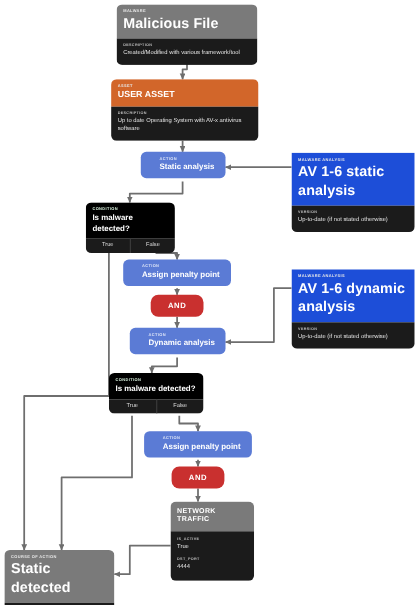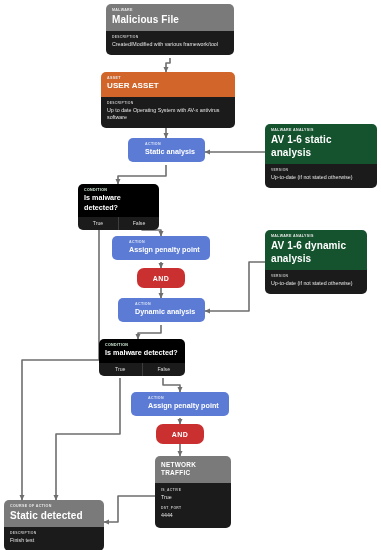--- a/index.html
+++ b/index.html
@@ -12,38 +12,38 @@
   svg.edges{position:absolute;left:0;top:0;width:381px;height:550px;overflow:visible;}
 
   
   .node{position:absolute;border-radius:5px;overflow:hidden;box-sizing:border-box;}
   .hdr{padding:4px 6px 5px 6px;box-sizing:border-box;}
   .hdr .kind{
     font-size:3.6px;letter-spacing:.35px;font-weight:bold;
     text-transform:uppercase;color:#e8e8e8;line-height:1.25;display:block;
   }
   .hdr .name{
-    font-size:10px;font-weight:bold;color:#ffffff;line-height:1.3;display:block;
+    font-size:13px;font-weight:bold;color:#ffffff;line-height:1.3;display:block;
     margin-top:1px;letter-spacing:.1px;
   }
   .body{background:#1b1b1b;padding:4px 6px 6px 6px;box-sizing:border-box;}
   .body .flabel{
     font-size:3.4px;letter-spacing:.3px;font-weight:bold;text-transform:uppercase;
     color:#bfbfbf;line-height:1.3;display:block;
   }
   .body .fval{
     font-size:5.3px;color:#e4e4e4;line-height:1.45;display:block;margin-top:1.5px;
   }
   .body .field + .field{margin-top:5px;}
 
   
   .grey .hdr{background:#7a7a7a;}
   .orange .hdr{background:#d2662a;}
   .orange .hdr .name{font-size:8px;}
-  .darkgrey .hdr{background:#14532d;}
+  .darkgrey .hdr{background:#1d4ed8;margin-top:15px;}
 
   
   .action{
     position:absolute;background:#5b7bd5;border-radius:5px;box-sizing:border-box;
     padding:4px 6px 5px 17px;
   }
   .action .kind{
     font-size:3.6px;letter-spacing:.35px;font-weight:bold;text-transform:uppercase;
     color:#dce4f7;line-height:1.25;display:block;
   }
@@ -180,21 +180,21 @@
     <span class="name">Assign penalty point</span>
   </div>
 
   <div class="andnode" style="left:137px;top:268px;width:48px;height:20px;">AND</div>
 
   <div class="action" style="left:118px;top:298px;width:87px;">
     <span class="kind">ACTION</span>
     <span class="name">Dynamic analysis</span>
   </div>
 
-  <div class="node darkgrey" style="left:265px;top:230px;width:102px;">
+  <div class="node darkgrey" style="left:265px;top:230px;width:112px;">
     <div class="hdr">
       <span class="kind">MALWARE ANALYSIS</span>
       <span class="name">AV 1-6 dynamic analysis</span>
     </div>
     <div class="body">
       <div class="field">
         <span class="flabel">VERSION</span>
         <span class="fval">Up-to-date (if not stated otherwise)</span>
       </div>
     </div>

